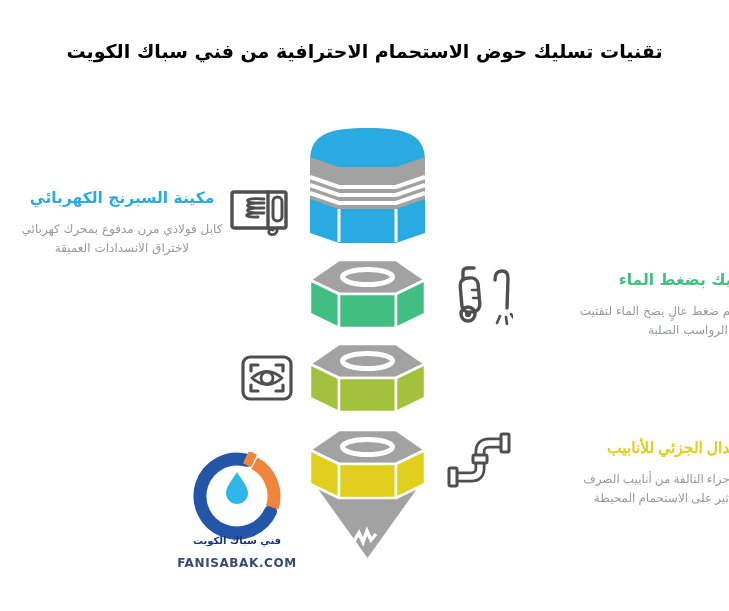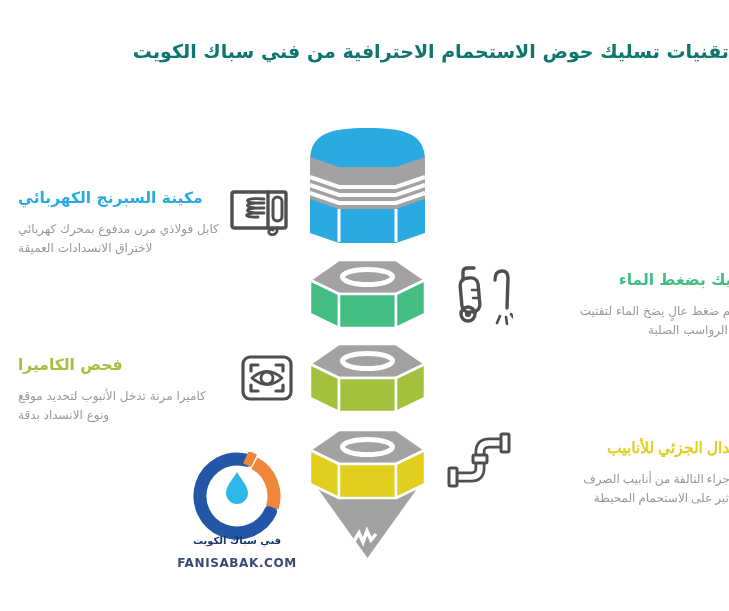--- a/index.html
+++ b/index.html
@@ -2,24 +2,24 @@
 <html lang="ar"><head>
 <meta charset="utf-8">
 <style>
   html,body{margin:0;padding:0;background:#fff;}
   .canvas{
     position:relative;width:729px;height:611px;margin:0 auto;background:#fff;
     font-family:"DejaVu Sans",sans-serif;overflow:hidden;
   }
   .page-title{
     position:absolute;top:40px;left:0;width:729px;margin:0;
-    text-align:right;font-size:19px;font-weight:bold;color:#0f766e;direction:rtl;
+    text-align:center;font-size:19px;font-weight:bold;color:#000000;direction:rtl;
   }
   .sec{position:absolute;direction:rtl;}
-  .sec.align-right{text-align:left;}
+  .sec.align-right{text-align:center;}
   .sec.align-left{text-align:right;margin-left:46px;}
   .sec-title{font-size:15.5px;font-weight:bold;line-height:1.3;}
   .sec-desc{margin-top:12px;font-size:12px;color:#98999b;line-height:1.55;}
   .sec1{left:18px;top:188px;width:208px;}
   .sec2{left:518px;top:270px;width:196px;}
   .sec3{left:18px;top:355px;width:214px;}
   .sec4{left:518px;top:438px;width:202px;font-family:Liberation Serif, serif;}
   .icon{position:absolute;}
   .icon1{left:228px;top:186px;}
   .icon2{left:447px;top:262px;}
@@ -103,24 +103,20 @@
   <svg class="icon icon2" width="66" height="68" viewBox="0 0 66 68" fill="none" stroke="#4F4F4F" stroke-width="3.4" stroke-linecap="round" stroke-linejoin="round">
     <path d="M16,18 V10 Q16,6 21,6 H27"></path>
     <rect x="14" y="16" width="18" height="34" rx="7" transform="rotate(-5 23 33)"></rect>
     <path d="M25,28 h5 M26,36 h5" stroke-width="2.6"></path>
     <circle cx="21" cy="52" r="7"></circle>
     <circle cx="21" cy="52" r="1.4" fill="#4F4F4F"></circle>
     <path d="M48,18 Q48,9 55,9 Q61,9 61,16 L60,46"></path>
     <path d="M53,54 l-3,7 M59,55 l1,7 M64,52 l4,6" stroke-width="2.6"></path>
   </svg>
 
-  <section class="sec sec3 align-right">
-    <div class="sec-title" style="color: rgb(163, 193, 60);">فحص الكاميرا</div>
-    <div class="sec-desc">كاميرا مرنة تدخل الأنبوب لتحديد موقع ونوع الانسداد بدقة</div>
-  </section>
   <svg class="icon icon3" width="56" height="56" viewBox="0 0 56 56" fill="none" stroke="#4F4F4F" stroke-width="3.2" stroke-linecap="round" stroke-linejoin="round">
     <rect x="4" y="7" width="48" height="42" rx="7"></rect>
     <polyline points="12,21 12,15 19,15"></polyline>
     <polyline points="37,15 44,15 44,21"></polyline>
     <polyline points="44,35 44,41 37,41"></polyline>
     <polyline points="19,41 12,41 12,35"></polyline>
     <path d="M13,28 Q28,15 43,28 Q28,41 13,28 Z" stroke-width="2.8"></path>
     <circle cx="28" cy="28" r="6" stroke-width="2.8"></circle>
   </svg>
 

